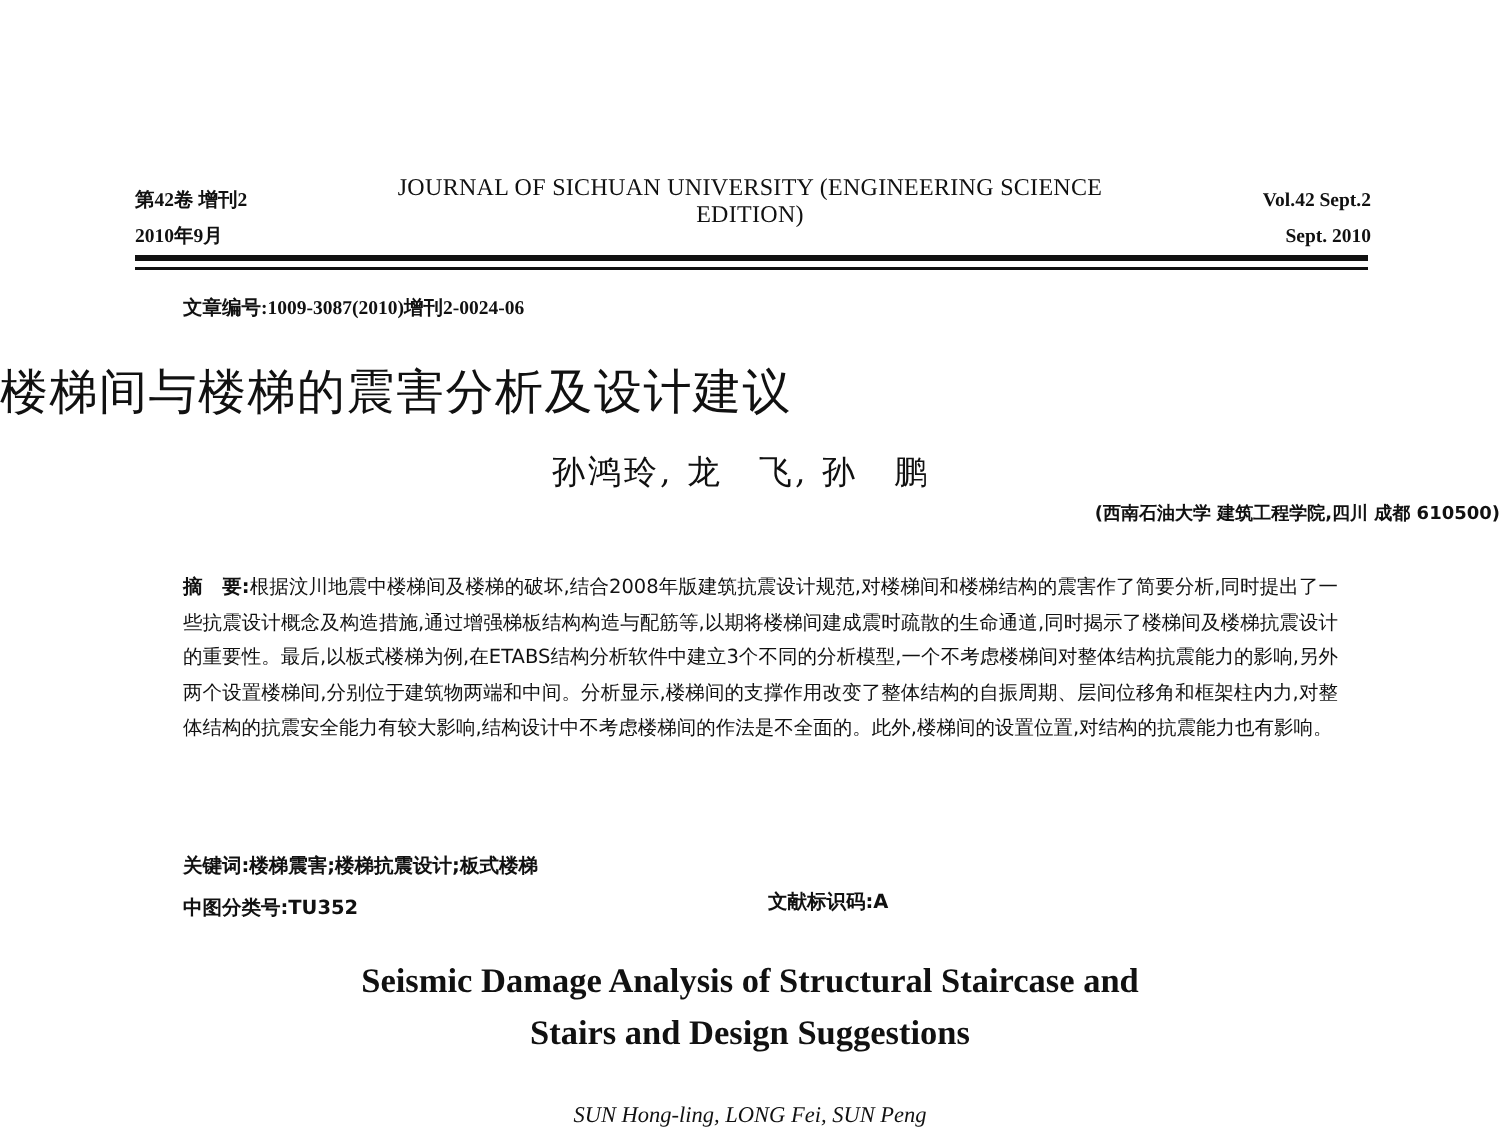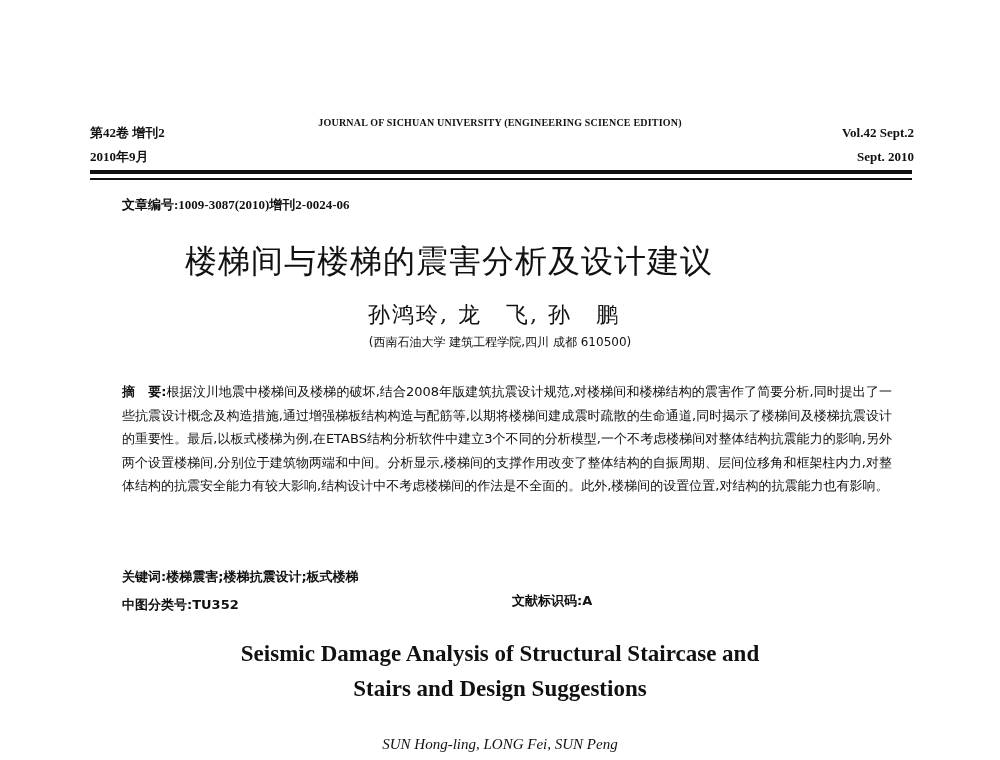--- a/index.html
+++ b/index.html
@@ -2,27 +2,27 @@
 <html><head>
 <meta charset="utf-8">
 <style>
   html, body { margin:0; padding:0; background:#ffffff; }
   body { width:1000px; height:760px; position:relative; overflow:hidden; color:#111; font-family:"DejaVu Serif", serif; }
   .abs { position:absolute; }
   .hdr-left { left:90px; top:121px; font-size:13px; font-weight:bold; line-height:24px; font-family:"Liberation Serif", serif; }
   .hdr-right { right:86px; top:121px; font-size:13px; font-weight:bold; line-height:24px; text-align:right; font-family:"Liberation Serif", serif; }
   .hdr-center { left:250px; width:500px; top:113px; text-align:center; }
   .journal-cn { font-size:21px; letter-spacing:9px; font-family:"DejaVu Serif", serif; }
-  .journal-en { font-size:10px; font-weight:bold; margin-top:4px; font-family:"Liberation Serif", serif; letter-spacing:0.2px; }
+  .journal-en { font-size:16px; font-weight:normal; margin-top:4px; font-family:"Liberation Serif", serif; letter-spacing:0.2px; }
   .rule-thick { left:90px; width:822px; top:170px; height:4px; background:#111; }
   .rule-thin { left:90px; width:822px; top:178px; height:1.5px; background:#111; }
   .article-no { left:122px; top:196px; font-size:13px; font-weight:bold; font-family:"Liberation Serif", serif; }
-  .title-cn { left:0; width:810px; top:240px; text-align:center; font-size:32px; font-family:"DejaVu Sans", sans-serif; letter-spacing:1px;padding-left:44px; }
+  .title-cn { left:0; width:810px; top:240px; font-size:32px; font-family:"DejaVu Sans", sans-serif; letter-spacing:1px; }
   .authors-cn { left:0; width:988px; top:300px; text-align:center; font-size:22px; font-family:"DejaVu Serif", serif; letter-spacing:2px; }
-  .affil-cn { left:0; width:1000px; top:334px; text-align:center; font-size:12px; font-weight:normal; font-family:"DejaVu Sans", sans-serif; }
+  .affil-cn { left:0; width:1000px; top:334px; text-align:right; font-size:12px; font-weight:bold; font-family:"DejaVu Sans", sans-serif; }
   .abstract { left:122px; width:770px; top:380px; font-size:13px; line-height:23.5px; font-family:"DejaVu Sans", sans-serif; text-align:justify; }
   .abstract .lbl { font-weight:bold; }
   .kw { left:122px; top:568px; font-size:13px; font-weight:bold; font-family:"DejaVu Sans", sans-serif; }
   .clc { left:122px; top:596px; font-size:13px; font-weight:bold; font-family:"DejaVu Sans", sans-serif; }
   .doccode { left:512px; top:592px; font-size:13px; font-weight:bold; font-family:"DejaVu Sans", sans-serif; }
   .title-en { left:0; width:1000px; top:636px; text-align:center; font-size:23px; font-weight:bold; line-height:35px; font-family:"Liberation Serif", serif; }
   .authors-en { left:0; width:1000px; top:736px; text-align:center; font-size:15px; font-style:italic; font-family:"Liberation Serif", serif; }
 </style>
 </head>
 <body>

